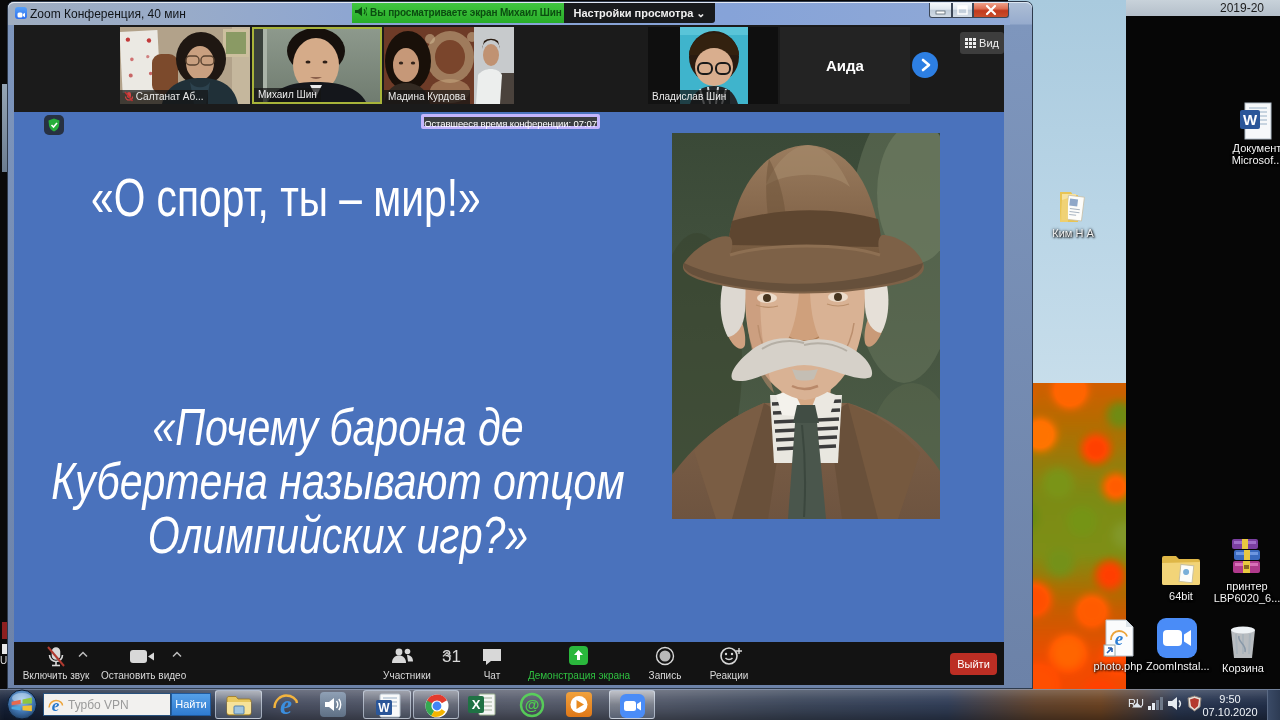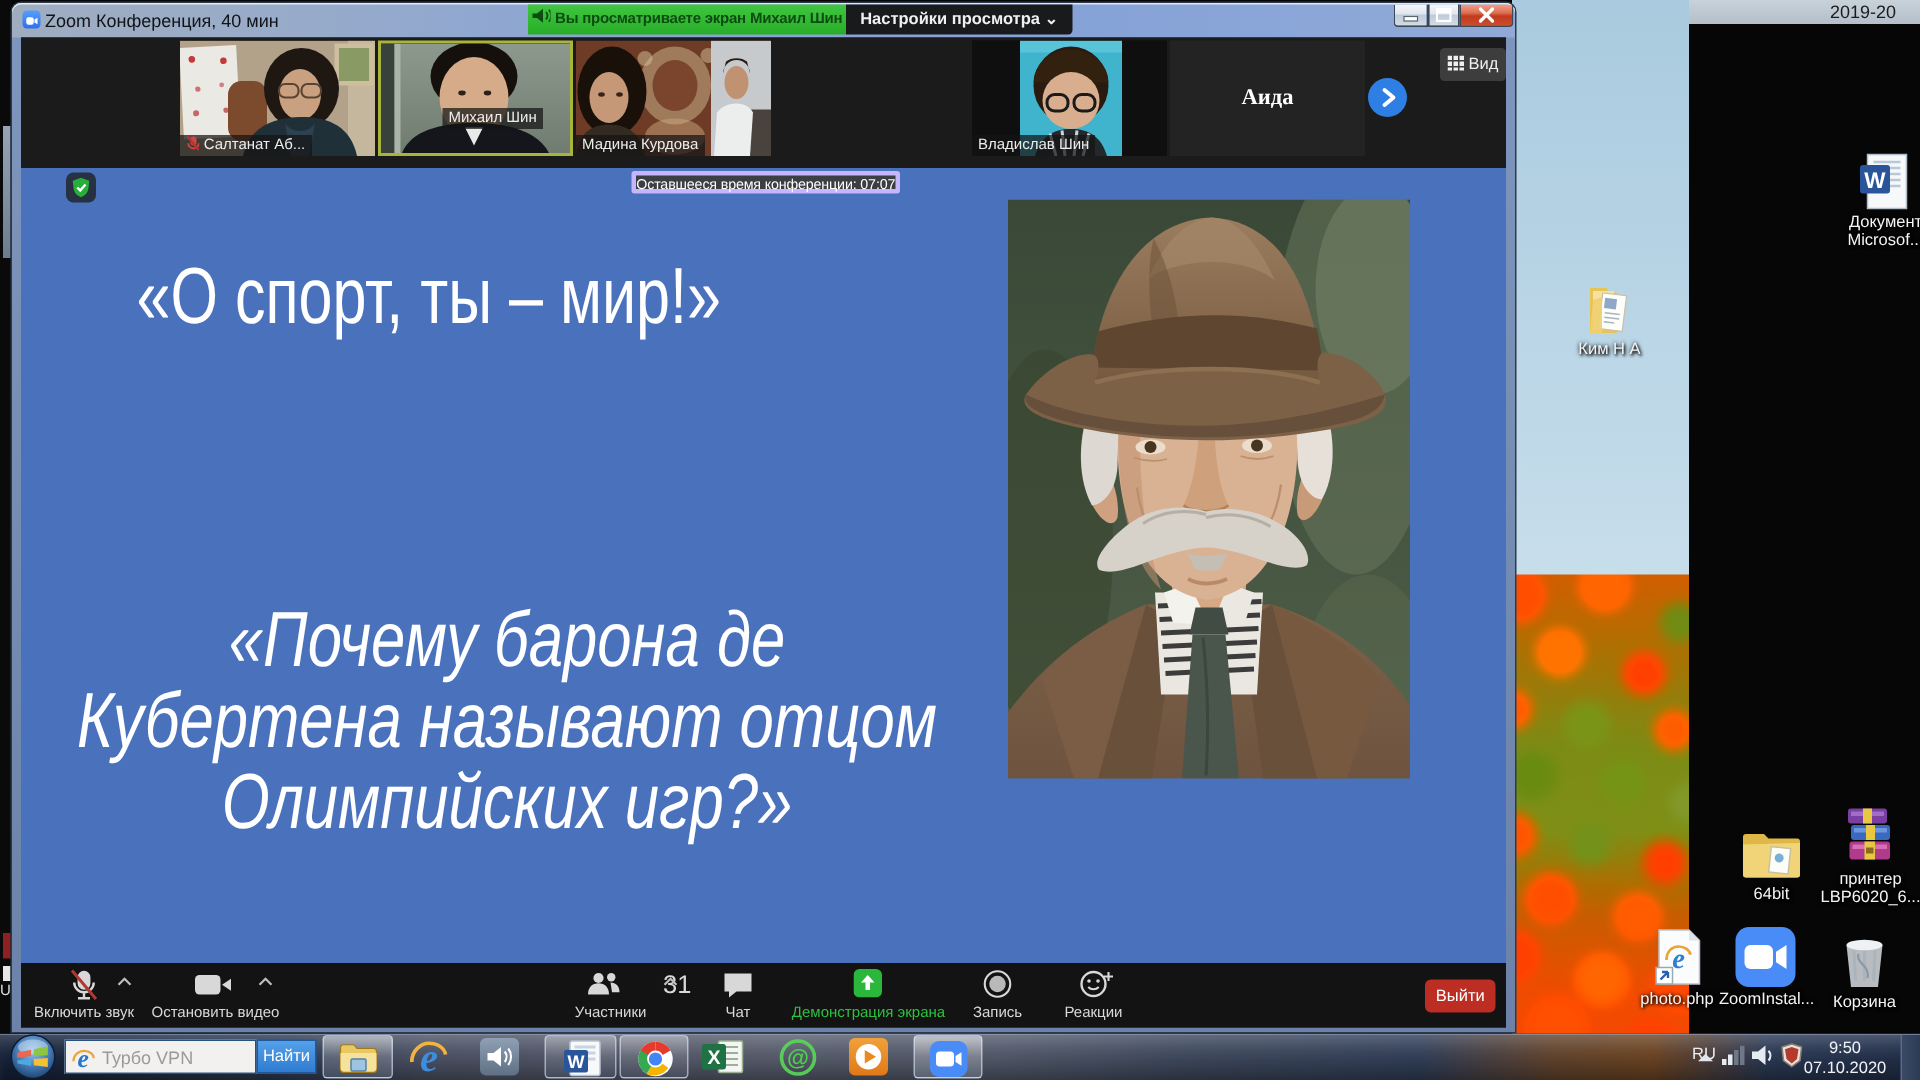--- a/index.html
+++ b/index.html
@@ -4,21 +4,21 @@
 html,body{margin:0;padding:0;}
 body{width:1280px;height:720px;overflow:hidden;position:relative;background:#060606;font-family:"Liberation Sans",sans-serif;}
 .abs{position:absolute;}
 
 #sky{left:1008px;top:0;width:118px;height:690px;background:linear-gradient(180deg,#a9cade 0%,#b9d5e6 30%,#cfe2ed 70%,#dcebf2 100%);}
 #flowers{left:1008px;top:383px;width:118px;height:307px;overflow:hidden;}
 #topstrip{left:1126px;top:0;width:154px;height:16px;background:linear-gradient(180deg,#c8d2da,#b4bfca);}
 #y1920{right:16px;top:1px;font-size:12px;color:#1c1c1c;}
 .dlabel{color:#f4f4f4;font-size:11px;text-align:center;text-shadow:1px 1px 2px #000,0 0 3px #000;line-height:12px;}
 
-#zwin{left:8px;top:2px;width:1002px;height:686px;background:linear-gradient(180deg,#aebfd6 0,#96abcd 22px,#7e96bd 23px,#6c82a8 100%);border-radius:6px 6px 0 0;box-shadow:0 0 0 1px #2e3a4c,inset 0 1px 0 #dce6f2;}
+#zwin{left:8px;top:2px;width:1002px;height:686px;background:linear-gradient(180deg,#aebfd6 0,#96abcd 22px,#7e96bd 23px,#6c82a8 100%);border-radius:6px 6px 0 0;box-shadow:0 0 0 1px #2e3a4c,inset 0 1px 0 #dce6f2;padding-left:22px;}
 #ztitle{left:0;top:0;width:1002px;height:23px;border-radius:6px 6px 0 0;background:linear-gradient(90deg,#9fadc0 0%,#98abc9 18%,#8aa4d4 40%,#86a3d8 72%,#90a9d6 100%);box-shadow:inset 0 1px 0 rgba(255,255,255,.75);}
 #ztext{left:22px;top:5px;font-size:12px;color:#101418;}
 #zbody{left:6px;top:23px;width:990px;height:660px;background:#181818;}
 
 #gbar{left:344px;top:1px;width:212px;height:20px;background:linear-gradient(180deg,#40c540,#28ad28);color:#0b4d10;font-weight:bold;font-size:10px;line-height:20px;text-align:center;white-space:nowrap;letter-spacing:-0.15px;}
 #setbtn{left:556px;top:1px;width:151px;height:20px;background:#181a1c;color:#f0f0f0;font-weight:bold;font-size:11px;line-height:20px;text-align:center;border-radius:0 0 3px 0;}
 .wbtn{top:1px;height:15px;border:1px solid #3c4758;border-top:none;box-sizing:border-box;}
 #bmin{left:921px;width:23px;background:linear-gradient(180deg,#f5f8fb,#dfe6ee 45%,#bfcbd9 50%,#d3dce6);border-radius:0 0 0 3px;}
 #bmax{left:944px;width:21px;background:linear-gradient(180deg,#f5f8fb,#dfe6ee 45%,#bfcbd9 50%,#d3dce6);}
 #bclo{left:965px;width:36px;background:linear-gradient(180deg,#f0a088 0%,#dd6f54 40%,#c23a1e 55%,#c94e2c 100%);border-radius:0 0 3px 0;}
@@ -214,21 +214,21 @@
           <rect x="0" y="0" width="9" height="73" fill="#39413b"></rect>
             <rect x="9" y="0" width="4" height="73" fill="#aab4a8"></rect>
           <ellipse cx="62" cy="22" rx="29" ry="23" fill="#16100c"></ellipse>
           <ellipse cx="62" cy="36" rx="23" ry="27" fill="#d5ab89"></ellipse>
           <ellipse cx="54" cy="33" rx="2.5" ry="1.6" fill="#2e2018"></ellipse>
             <ellipse cx="71" cy="33" rx="2.5" ry="1.6" fill="#2e2018"></ellipse>
           <path d="M56,48 q6,4 12,0" fill="#8a5f4a"></path>
           <path d="M14,73 C20,58 40,53 62,53 C84,53 104,58 112,73 Z" fill="#14161b"></path>
           <path d="M56,56 L62,68 L68,56 Z" fill="#e9e9e9"></path>
         </svg>
-        <div class="vlabel" style="left:0;bottom:16px;margin-left:41px;">Михаил Шин</div>
+        <div class="vlabel" style="left:0;bottom:0;">Михаил Шин</div>
       </div>
       <div class="abs tile" style="left:370px;">
         <svg width="130" height="77">
           <rect width="130" height="77" fill="#6e3b27"></rect>
           <ellipse cx="66" cy="30" rx="24" ry="26" fill="#c9b089" opacity="0.55"></ellipse>
           <ellipse cx="66" cy="30" rx="15" ry="17" fill="#7a452c"></ellipse>
           <ellipse cx="66" cy="64" rx="20" ry="12" fill="#caa87e" opacity="0.5"></ellipse>
           <circle cx="46" cy="12" r="5" fill="#d8c49c" opacity="0.5"></circle>
             <circle cx="88" cy="10" r="5" fill="#d8c49c" opacity="0.5"></circle>
           <rect x="90" y="0" width="40" height="77" fill="#c7cacc"></rect>
@@ -252,21 +252,21 @@
           <ellipse cx="66" cy="30" rx="25" ry="26" fill="#2a1b10"></ellipse>
           <path d="M41,28 a25,22 0 0 1 50,0 Z" fill="#33210f"></path>
           <ellipse cx="66" cy="40" rx="19" ry="19" fill="#d9ae8e"></ellipse>
           <rect x="50" y="36" width="14" height="11" rx="5" fill="none" stroke="#1a1a1a" stroke-width="2"></rect>
           <rect x="68" y="36" width="14" height="11" rx="5" fill="none" stroke="#1a1a1a" stroke-width="2"></rect>
           <path d="M42,77 C46,64 54,59 66,59 C78,59 86,64 90,77 Z" fill="#23282c"></path>
           <path d="M52,62 l4,15 M60,60 l2,17 M70,60 l-2,17 M78,62 l-4,15" stroke="#cfd4d6" stroke-width="2" fill="none"></path>
         </svg>
         <div class="vlabel">Владислав Шин</div>
       </div>
-      <div class="abs tile" style="left:766px;background:#232323;color:#fff;font-weight:bold;font-size:15px;text-align:center;line-height:77px;font-family:Liberation Serif, serif;">Аида</div>
+      <div class="abs tile" style="left:766px;background:#232323;color:#fff;font-weight:bold;font-size:15px;text-align:center;line-height:77px;">Аида</div>
       <div class="abs" style="left:898px;top:27px;width:26px;height:26px;border-radius:50%;background:#2d7fe3;">
         <svg width="26" height="26">
             <path d="M11,8 L17,13 L11,18" fill="none" stroke="#fff" stroke-width="2.6" stroke-linecap="round" stroke-linejoin="round"></path>
           </svg>
       </div>
       <div class="abs" style="left:946px;top:7px;width:44px;height:22px;background:#3d3d3d;border-radius:3px;color:#efefef;font-size:11px;line-height:22px;text-align:center;">
         <svg width="11" height="10" style="vertical-align:-1px">
             <g fill="#efefef">
               <rect x="0" y="0" width="3" height="3"></rect>
               <rect x="4" y="0" width="3" height="3"></rect>

